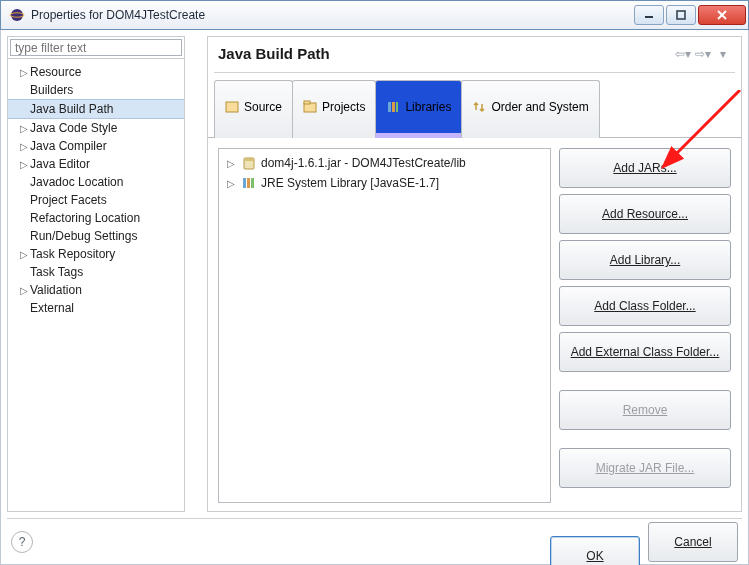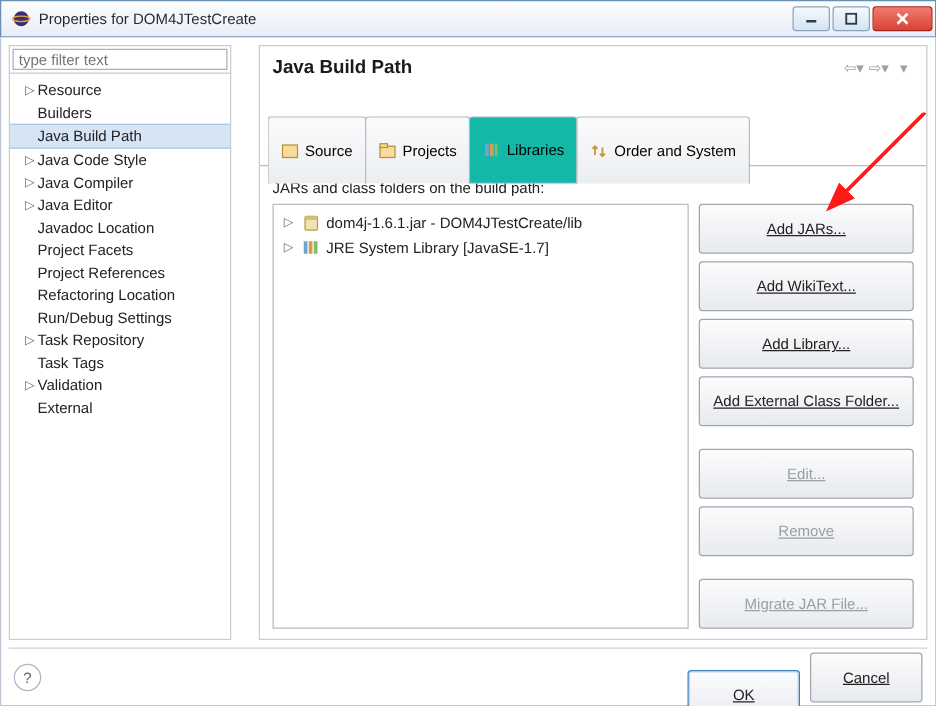--- a/index.html
+++ b/index.html
@@ -25,22 +25,22 @@
 .nav li.selected { background: #d6e5f5; border-top: 1px solid #aec6e4; border-bottom: 1px solid #aec6e4; }
 
 .main { flex: 1; display: flex; flex-direction: column; border: 1px solid #c9ccd0; }
 .main .header { padding: 8px 10px 10px 10px; display:flex; align-items:center; }
 .main .header h1 { font-size: 15px; font-weight: 600; color: #1b1b1b; flex:1;}
 .toolbar-icons { display:flex; gap:4px; align-items:center;}
 .toolbar-icons .ico { width:16px; height:16px; display:inline-flex; align-items:center; justify-content:center; color:#9aa1aa; cursor:pointer;}
 .main .header-sep { height:1px; background:#cfd3d8; margin: 0 6px;}
 
 .tabs { display: flex; padding: 6px 6px 0 6px; border-bottom: 1px solid #b9bdc2; gap: 0; }
-.tab { padding: 19px 10px; border: 1px solid #b9bdc2; border-bottom: none; margin-right: -1px; background: linear-gradient(to bottom,#fbfbfc,#ebeef1); border-radius: 3px 3px 0 0; display:flex; align-items:flex-end; gap:5px; cursor:pointer; position:relative; top:15px;}
-.tab.active { background: #14b8a6; border-bottom: 1px solid #c4b5fd; }
+.tab { padding: 19px 10px; border: 1px solid #b9bdc2; border-bottom: none; margin-right: -1px; background: linear-gradient(to bottom,#fbfbfc,#ebeef1); border-radius: 3px 3px 0 0; display:flex; align-items:flex-start; gap:5px; cursor:pointer; position:relative; top:1px;}
+.tab.active { background: #1d4ed8; border-bottom: 5px solid #c4b5fd; }
 .tab .ticon { width:14px; height:14px; display:inline-flex; }
 
 .tab-body { flex: 1; display: flex; flex-direction: column; padding: 10px 10px 8px 10px; }
 .listrow { display: flex; gap: 8px; flex: 1; min-height: 0; }
 .jarlabel { color: #222; margin-bottom: 6px; }
 .treebox { flex: 1; border: 1px solid #b9bdc2; background: #fff; padding: 4px 4px; overflow:auto;}
 .treebox .node { padding: 2px 2px 2px 4px; display:flex; align-items:center; gap:4px; color:#222;}
 .treebox .node .caret { width:10px; color:#6b6b6b; font-size:10px;}
 .nicon { width:16px; height:16px; display:inline-flex;}
 
@@ -124,24 +124,20 @@
         <li>
             <span class="caret"></span>
             <span>Javadoc Location</span>
           </li>
         <li>
             <span class="caret"></span>
             <span>Project Facets</span>
           </li>
         <li>
             <span class="caret"></span>
-            <span>Project References</span>
-          </li>
-        <li>
-            <span class="caret"></span>
             <span>Refactoring Location</span>
           </li>
         <li>
             <span class="caret"></span>
             <span>Run/Debug Settings</span>
           </li>
         <li>
             <span class="caret">▷</span>
             <span>Task Repository</span>
           </li>
@@ -204,21 +200,20 @@
               <svg viewBox="0 0 14 14">
                 <path d="M4 10 L4 3 M2 5 L4 3 L6 5" stroke="#c49a3a" fill="none" stroke-width="1.5"></path>
                 <path d="M10 4 L10 11 M8 9 L10 11 L12 9" stroke="#c49a3a" fill="none" stroke-width="1.5"></path>
               </svg>
             </span>
             <span>Order and System</span>
           </div>
       </div>
 
       <div class="tab-body">
-        <div class="jarlabel">JARs and class folders on the build path:</div>
         <div class="listrow">
           <div class="treebox">
             <div class="node">
               <span class="caret">▷</span>
               <span class="nicon">
                   <svg viewBox="0 0 16 16">
                     <rect x="3" y="3" width="10" height="11" rx="1" fill="#efe3b5" stroke="#b59b4a"></rect>
                     <rect x="3" y="3" width="10" height="3" fill="#d6c076"></rect>
                   </svg>
                 </span>
@@ -231,25 +226,25 @@
                     <rect x="2" y="3" width="3" height="10" fill="#6aa6d6"></rect>
                     <rect x="6" y="3" width="3" height="10" fill="#d99a4a"></rect>
                     <rect x="10" y="3" width="3" height="10" fill="#7bbf6a"></rect>
                   </svg>
                 </span>
               <span>JRE System Library [JavaSE-1.7]</span>
             </div>
           </div>
           <div class="btncol">
             <button class="btn">Add JARs...</button>
-            <button class="btn">Add WikiText...</button>
+            <button class="btn">Add Resource...</button>
             <button class="btn">Add Library...</button>
+            <button class="btn">Add Class Folder...</button>
             <button class="btn">Add External Class Folder...</button>
             <div style="height:6px"></div>
-            <button class="btn" disabled="">Edit...</button>
             <button class="btn" disabled="">Remove</button>
             <div style="height:6px"></div>
             <button class="btn" disabled="">Migrate JAR File...</button>
           </div>
         </div>
       </div>
     </div>
   </div>
 
   <div class="footer">

